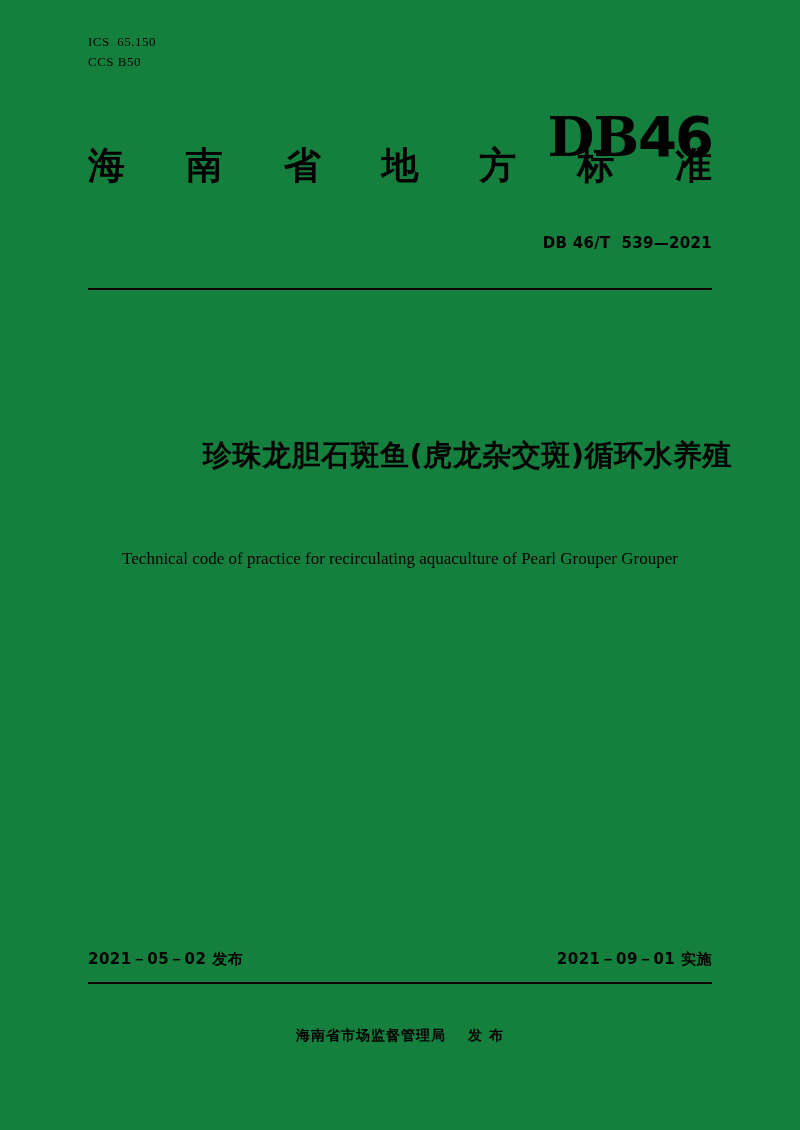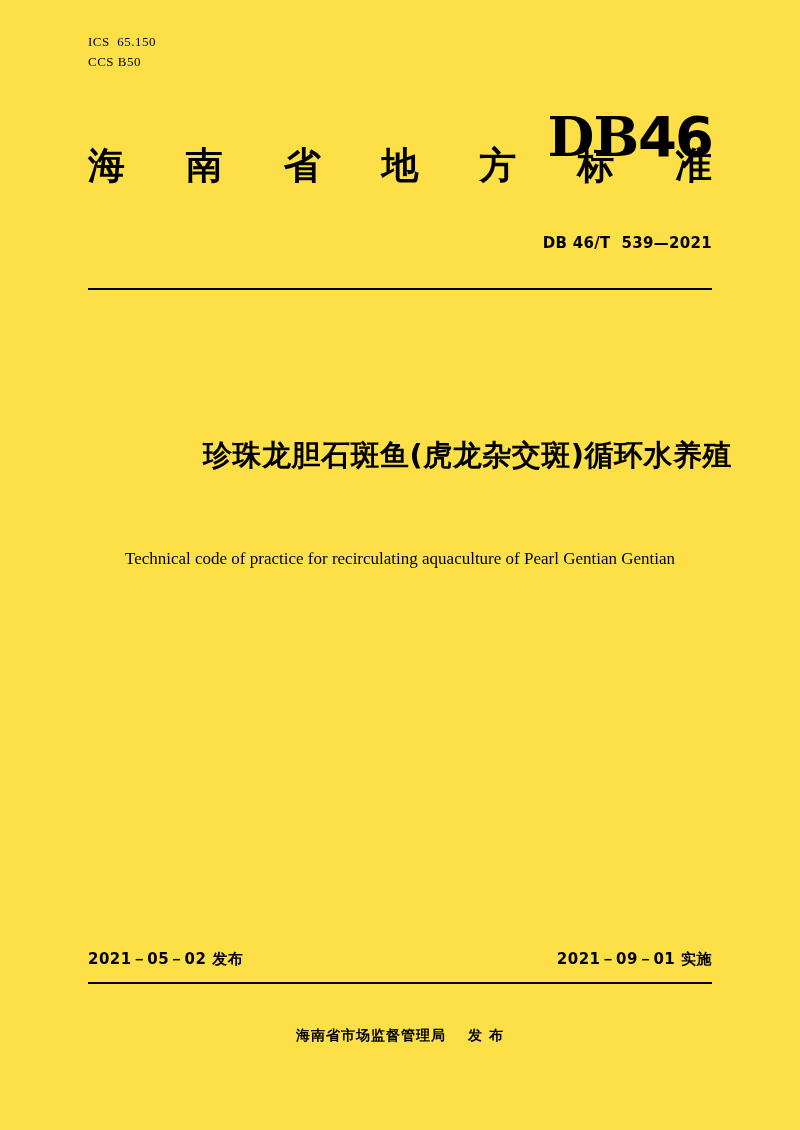--- a/index.html
+++ b/index.html
@@ -4,21 +4,21 @@
 <style>
   html, body {
     margin: 0;
     padding: 0;
     background: #ffffff;
   }
   .page {
     position: relative;
     width: 800px;
     height: 1130px;
-    background: #fde047;
+    background: #15803d;
     font-family: "Liberation Serif", serif;
     color: #000000;
     overflow: hidden;
   }
 
   
   .codes {
     position: absolute;
     left: 88px;
     top: 32px;
@@ -176,21 +176,21 @@
   </div>
 
   <div class="std-no">DB 46/T  539—2021</div>
 
   <div class="rule-top"></div>
 
   <div class="doc-title">
     <span>珍珠龙胆石斑鱼(虎龙杂交斑)循环水养殖</span>
   </div>
 
-  <div class="doc-subtitle">Technical code of practice for recirculating aquaculture of Pearl Gentian Gentian</div>
+  <div class="doc-subtitle">Technical code of practice for recirculating aquaculture of Pearl Grouper Grouper</div>
 
   <div class="rule-bottom"></div>
 
   <div class="dates">
     <span>2021－05－02 发布</span>
     <span>2021－09－01 实施</span>
   </div>
 
   <div class="publisher">
     <span>海南省市场监督管理局</span><span class="gap"></span><span>发 布</span>

